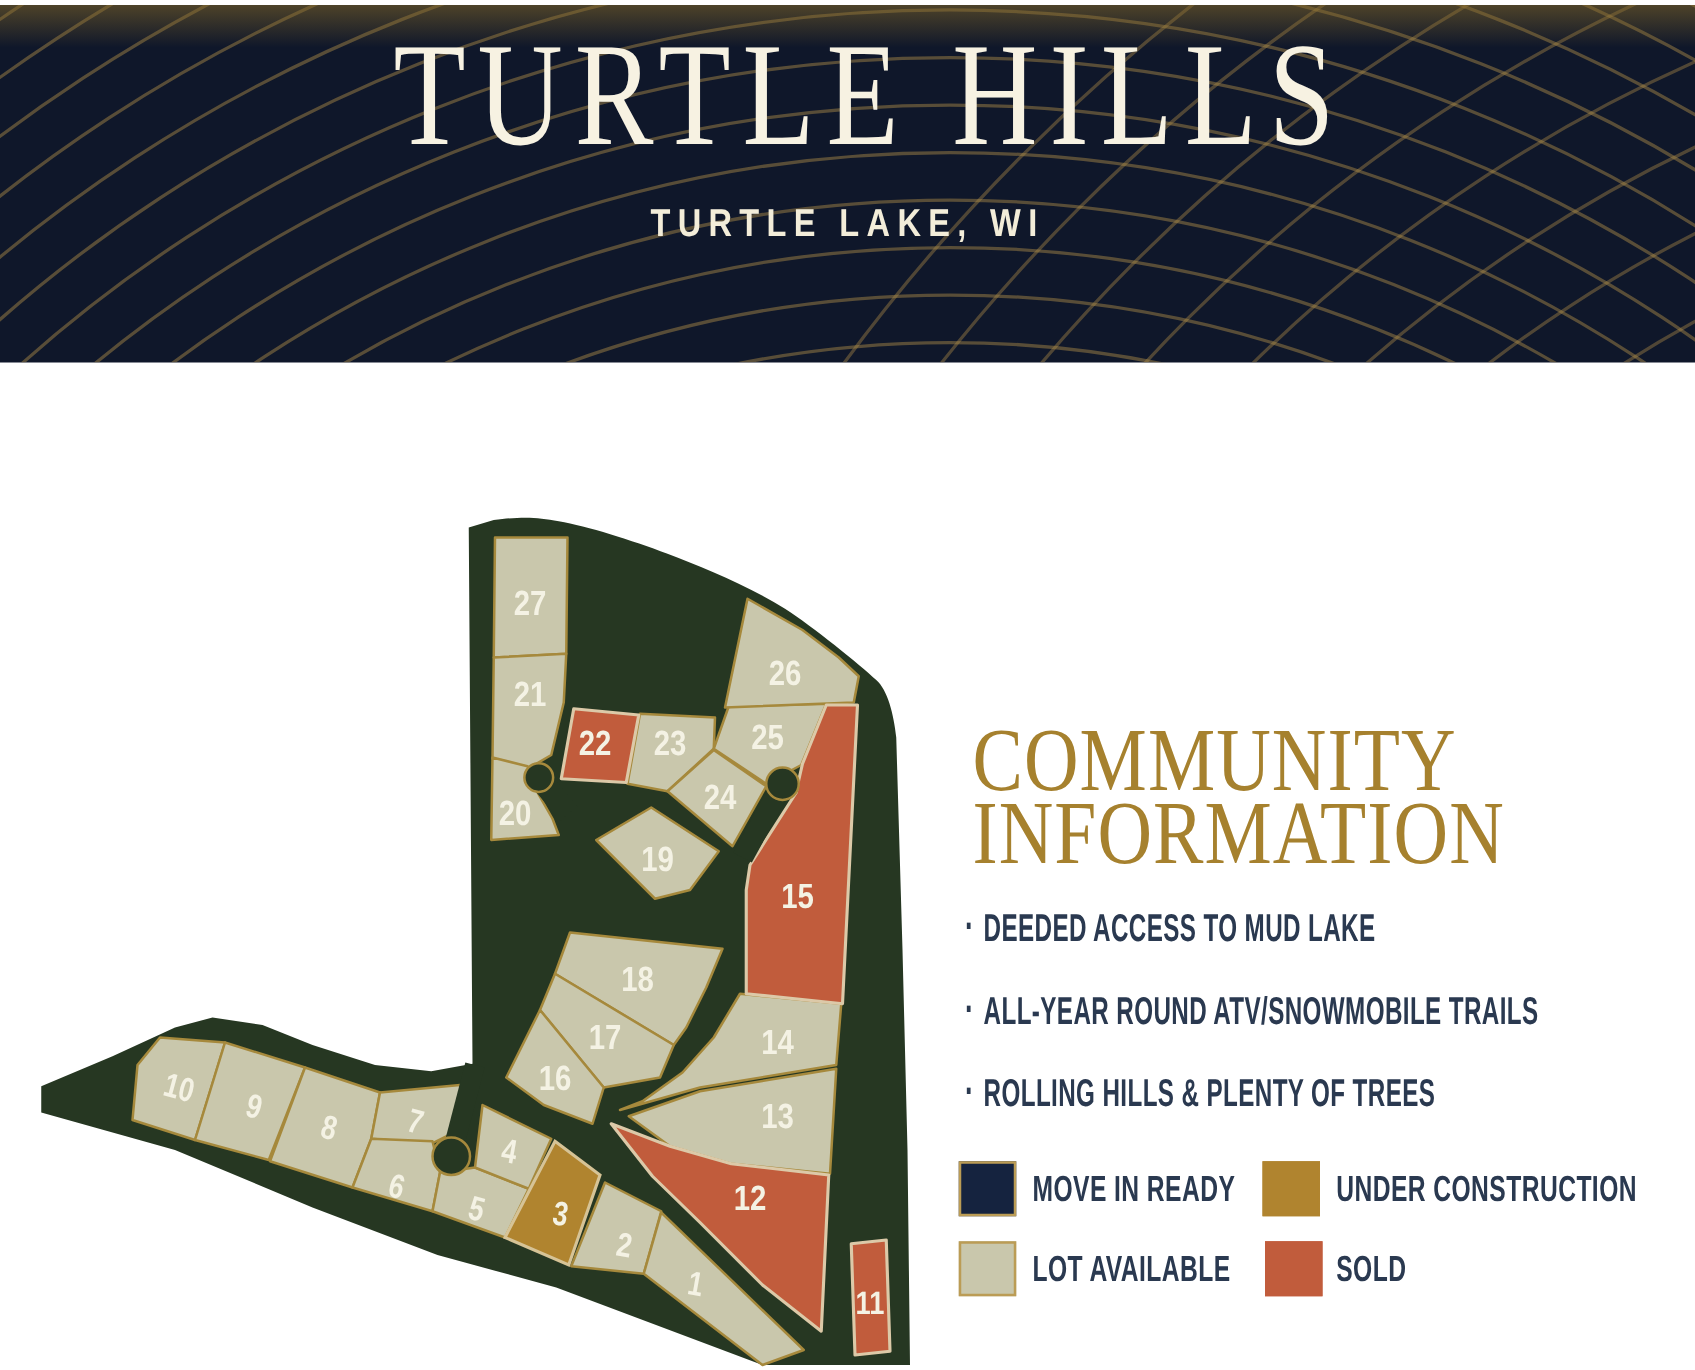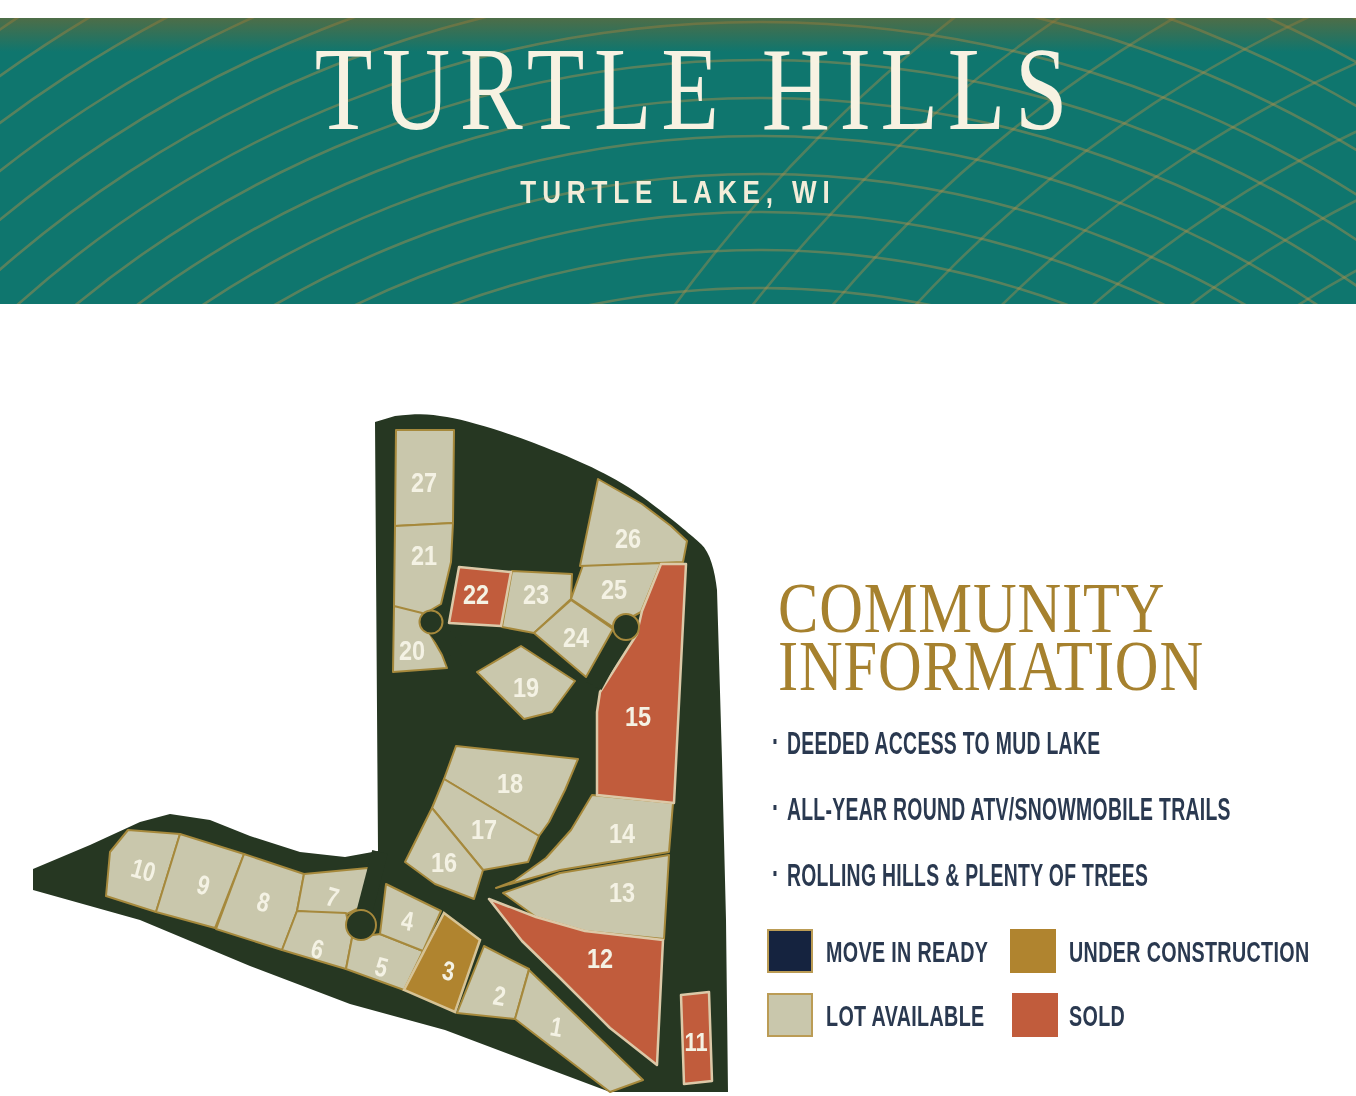--- a/index.html
+++ b/index.html
@@ -1,18 +1,18 @@
 <!DOCTYPE html>
 <html><head>
 <meta charset="utf-8">
 <style>
   html,body{margin:0;padding:0;}
   body{width:1356px;height:1096px;position:relative;background:#ffffff;overflow:hidden;
        font-family:"Liberation Sans", sans-serif;}
-  .banner{position:absolute;left:0;top:18px;width:1356px;height:286px;background:#0f766e;overflow:hidden;}
+  .banner{position:absolute;left:0;top:4px;width:1356px;height:286px;background:#0f172a;overflow:hidden;}
   .title{position:absolute;left:18px;top:13px;width:1356px;text-align:center;
          font-family:"Liberation Serif", serif;font-weight:400;color:#f7f2e2;
          font-size:118px;letter-spacing:12px;transform:scaleX(0.80);transform-origin:50% 50%;
          line-height:1;white-space:nowrap;}
   .subtitle{position:absolute;left:0;top:157px;width:1356px;text-align:center;
          font-weight:bold;color:#f3edd9;font-size:31px;letter-spacing:7px;
          transform:scaleX(0.84);transform-origin:50% 50%;white-space:nowrap;}
   .cihead{position:absolute;left:778px;top:579px;
          font-family:"Liberation Serif", serif;color:#a6812e;font-size:72px;line-height:0.81;
          letter-spacing:1px;transform:scaleX(0.84);transform-origin:0 0;white-space:nowrap;}

